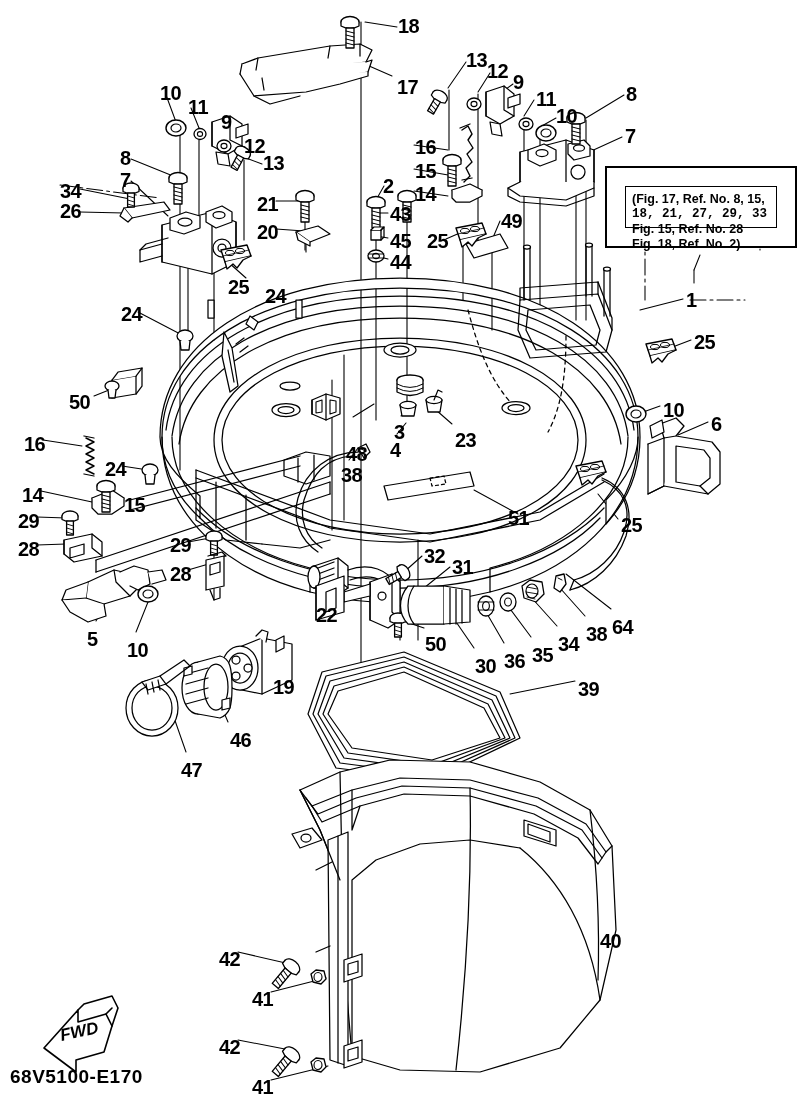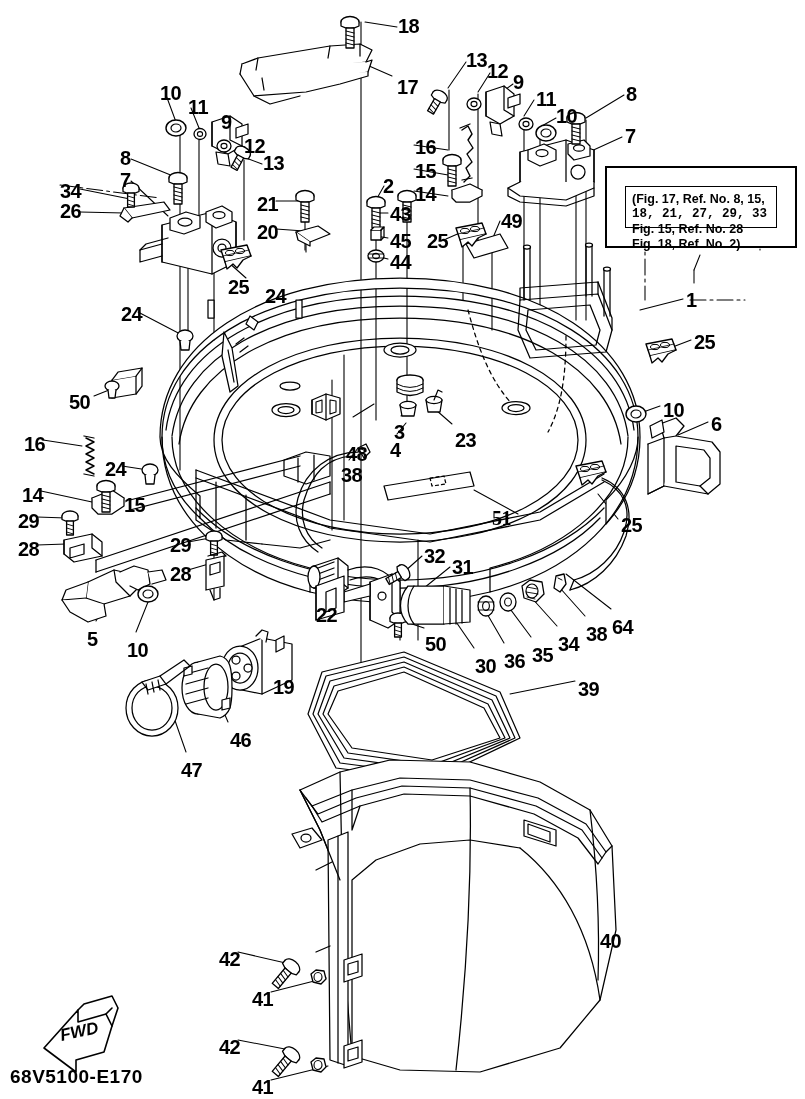--- a/index.html
+++ b/index.html
@@ -701,21 +701,21 @@
       <div class="callout" style="left: 87px; top: 629px;">5</div>
       <div class="callout" style="left: 127px; top: 640px;">10</div>
       <div class="callout" style="left: 273px; top: 677px;">19</div>
       <div class="callout" style="left: 230px; top: 730px;">46</div>
       <div class="callout" style="left: 181px; top: 760px;">47</div>
       <div class="callout" style="left: 346px; top: 444px;">48</div>
       <div class="callout" style="left: 394px; top: 422px;">3</div>
       <div class="callout" style="left: 390px; top: 440px;">4</div>
       <div class="callout" style="left: 455px; top: 430px;">23</div>
       <div class="callout" style="left: 341px; top: 465px;">38</div>
-      <div class="callout" style="left: 492px; top: 508px; font-family: Liberation Serif, serif;">51</div>
+      <div class="callout" style="left: 508px; top: 508px;">51</div>
       <div class="callout" style="left: 316px; top: 605px;">22</div>
       <div class="callout" style="left: 424px; top: 546px;">32</div>
       <div class="callout" style="left: 452px; top: 557px;">31</div>
       <div class="callout" style="left: 425px; top: 634px;">50</div>
       <div class="callout" style="left: 475px; top: 656px;">30</div>
       <div class="callout" style="left: 504px; top: 651px;">36</div>
       <div class="callout" style="left: 532px; top: 645px;">35</div>
       <div class="callout" style="left: 558px; top: 634px;">34</div>
       <div class="callout" style="left: 586px; top: 624px;">38</div>
       <div class="callout" style="left: 612px; top: 617px;">64</div>

